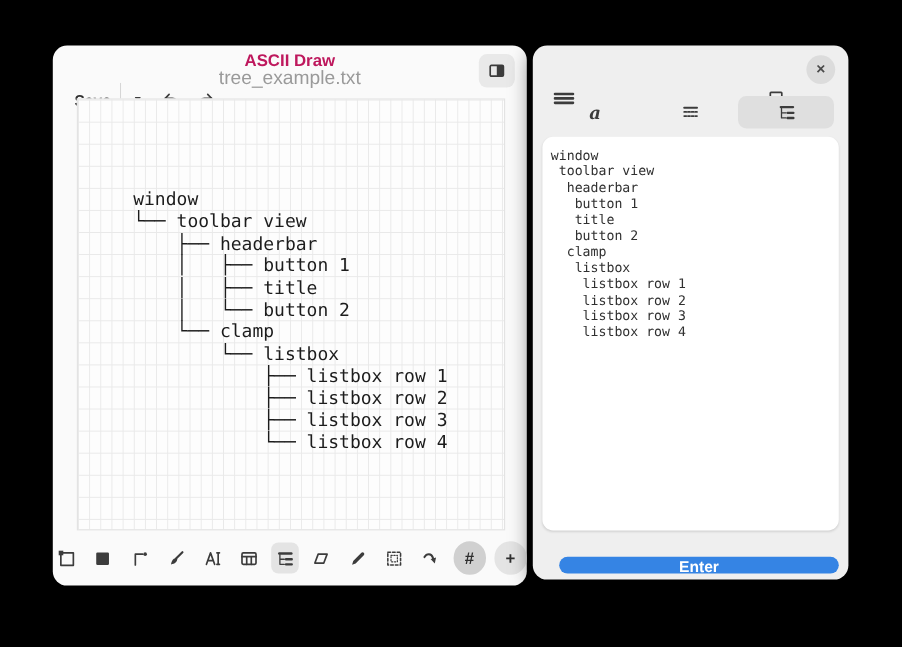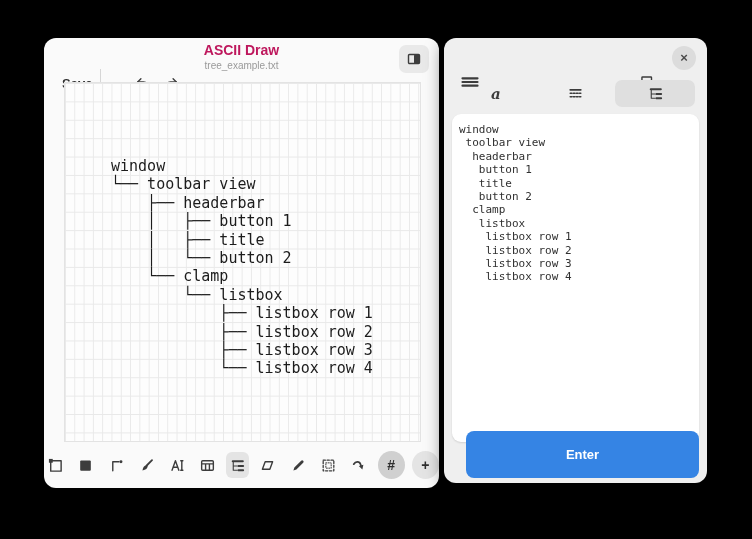--- a/index.html
+++ b/index.html
@@ -10,21 +10,21 @@
   .win-left{position:absolute;left:44px;top:38px;width:395px;height:450px;
     background:#fafafa;border-radius:12px;box-shadow:0 4px 18px rgba(0,0,0,.6);}
   .titlebar{position:relative;height:42px;display:flex;align-items:center;padding:0 10px;}
   .tb-left{display:flex;align-items:center;height:100%;}
   .btn-flat{display:flex;align-items:center;justify-content:center;border:none;background:transparent;
     border-radius:6px;height:28px;min-width:28px;cursor:pointer;color:#3c3c3c;margin-top:48px;}
   .save-btn{font-size:13px;font-weight:700;color:#2e2e2e;padding:0 8px;}
   .caret-btn{border-left:1px solid #d6d6d6;border-radius:0 6px 6px 0;font-size:10px;width:24px;}
   .title-center{position:absolute;left:0;right:0;top:4px;text-align:center;pointer-events:none;}
   .title-main{font-size:14px;font-weight:700;color:#be185d;line-height:17px;}
-  .title-sub{font-size:10px;color:#9a9a9a;line-height:13px;}
+  .title-sub{font-size:16px;color:#9a9a9a;line-height:13px;}
   .toggle-btn{margin-left:auto;width:30px;height:28px;background:#e9e9e9;border:none;border-radius:7px;
     display:flex;align-items:center;justify-content:center;cursor:pointer;}
 
   .canvas{position:absolute;left:20px;top:44px;width:357px;height:360px;
     background:#fdfdfd;border:1px solid #e3e3e3;
     background-image:linear-gradient(to right,#e9e9e9 1px,transparent 1px),
                      linear-gradient(to bottom,#e9e9e9 1px,transparent 1px);
     background-size:9.3px 18.4px;overflow:hidden;}
   .canvas pre{position:absolute;left:46px;top:74px;margin:0;white-space:pre;
     font-family:"DejaVu Sans Mono",monospace;font-size:15px;line-height:18.4px;color:#1c1c1c;}
@@ -52,21 +52,21 @@
     font-size:13px;font-weight:700;line-height:24px;text-align:center;cursor:pointer;margin-left:10px;padding:0;}
   .tabs{position:absolute;left:12px;right:12px;top:42px;height:27px;display:flex;}
   .tab{flex:1;border:none;background:transparent;border-radius:7px;display:flex;align-items:center;
     justify-content:center;cursor:pointer;}
   .tab.active{background:#dfdfdf;}
   .tab-a{font-family:"DejaVu Serif",serif;font-style:italic;font-weight:600;font-size:15px;color:#3c3c3c;}
   .text-area{position:absolute;left:8px;top:76px;width:247px;height:328px;background:#ffffff;
     border-radius:9px;box-shadow:0 1px 2px rgba(0,0,0,.12);overflow:hidden;}
   .text-area pre{margin:0;padding:9px 7px;white-space:pre;font-family:"DejaVu Sans Mono",monospace;
     font-size:11px;line-height:13.4px;color:#303030;}
-  .enter-btn{position:absolute;left:22px;right:8px;bottom:5px;height:47px;border:none;border-radius:8px;
+  .enter-btn{position:absolute;left:22px;right:8px;bottom:5px;height:14px;border:none;border-radius:8px;
     color:#ffffff;font-size:13px;font-weight:700;cursor:pointer;}
 </style>
 </head>
 <body>
 
 <div class="stage">
 
   <div class="win-left">
 
     <div class="titlebar">

